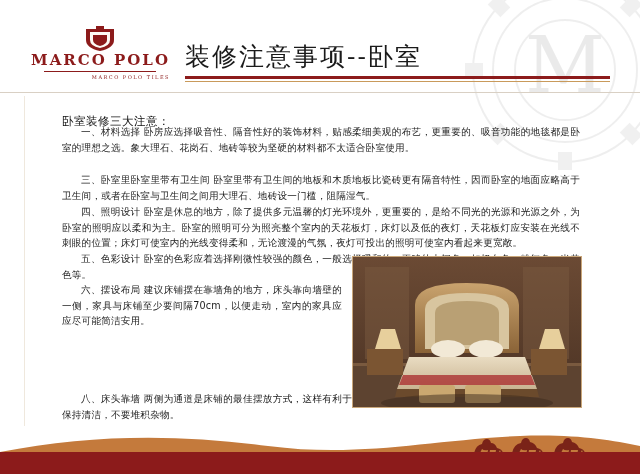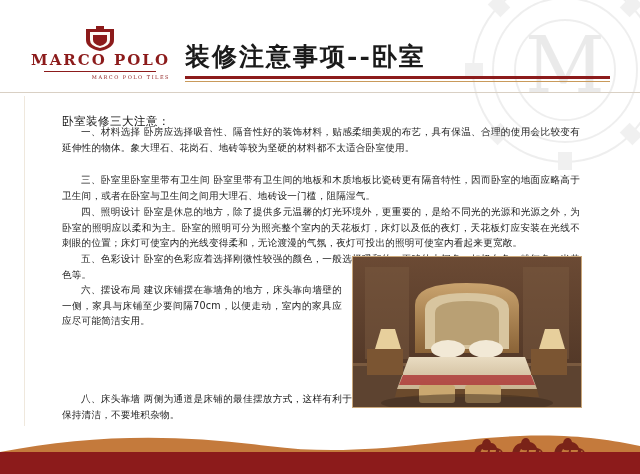--- a/index.html
+++ b/index.html
@@ -73,21 +73,21 @@
     letter-spacing: 1.5px;
     color: #8c1b1b;
   }
 
   .header-title {
     position: absolute;
     left: 185px;
     top: 40px;
     font-family: "DejaVu Serif", "Liberation Serif", serif;
     font-size: 25px;
-    font-weight: bold;
+    font-weight: normal;
     color: #1a1a1a;
     letter-spacing: 2px;
   }
   .header-rule-long {
     position: absolute;
     left: 185px;
     top: 76px;
     width: 425px;
     height: 3px;
     background: #8c1b1b;
@@ -228,21 +228,21 @@
     <div class="header-rule-thin"></div>
   </div>
 
   <div class="top-divider"></div>
   <div class="side-rule-left"></div>
 
   <div class="content">
 
     <div class="subhead">卧室装修三大注意：</div>
 
-    <div class="para w-full" style="top:26px;">一、材料选择  卧房应选择吸音性、隔音性好的装饰材料，贴感柔细美观的布艺，具有保温、合理的使用会比较变有延伸性的物体。象大理石、花岗石、地砖等较为坚硬的材料都不太适合卧室使用。</div>
+    <div class="para w-full" style="top:26px;">一、材料选择  卧房应选择吸音性、隔音性好的装饰材料，贴感柔细美观的布艺，更重要的、吸音功能的地毯都是卧室的理想之选。象大理石、花岗石、地砖等较为坚硬的材料都不太适合卧室使用。</div>
     <div class="para w-full" style="top:106px;">四、照明设计  卧室是休息的地方，除了提供多元温馨的灯光环境外，更重要的，是给不同光的光源和光源之外，为卧室的照明应以柔和为主。卧室的照明可分为照亮整个室内的天花板灯，床灯以及低的夜灯，天花板灯应安装在光线不刺眼的位置；床灯可使室内的光线变得柔和，无论渡漫的气氛，夜灯可投出的照明可使室内看起来更宽敞。</div>
     <div class="para w-full" style="top:74px;">三、卧室里卧室里带有卫生间  卧室里带有卫生间的地板和木质地板比瓷砖更有隔音特性，因而卧室的地面应略高于卫生间，或者在卧室与卫生间之间用大理石、地砖设一门槛，阻隔湿气。</div>
     <div class="para w-full" style="top:153px;">五、色彩设计  卧室的色彩应着选择刚微性较强的颜色，一般选择暖和的、平稳的中间色，如奶白色、粉红色、米黄色等。</div>
     <div class="para w-narrow" style="top:184px;">六、摆设布局  建议床铺摆在靠墙角的地方，床头靠向墙壁的一侧，家具与床铺至少要间隔70cm，以便走动，室内的家具应应尽可能简洁安用。</div>
     <div class="para w-full" style="top:293px;">八、床头靠墙  两侧为通道是床铺的最佳摆放方式，这样有利于主人上床和下床，活动起来有宽敞的感觉，床底尽量保持清洁，不要堆积杂物。</div>
 
     <div class="photo">
       <svg viewBox="0 0 228 150" width="228" height="150">
         <defs>
           <linearGradient id="wall" x1="0" y1="0" x2="0" y2="1">

